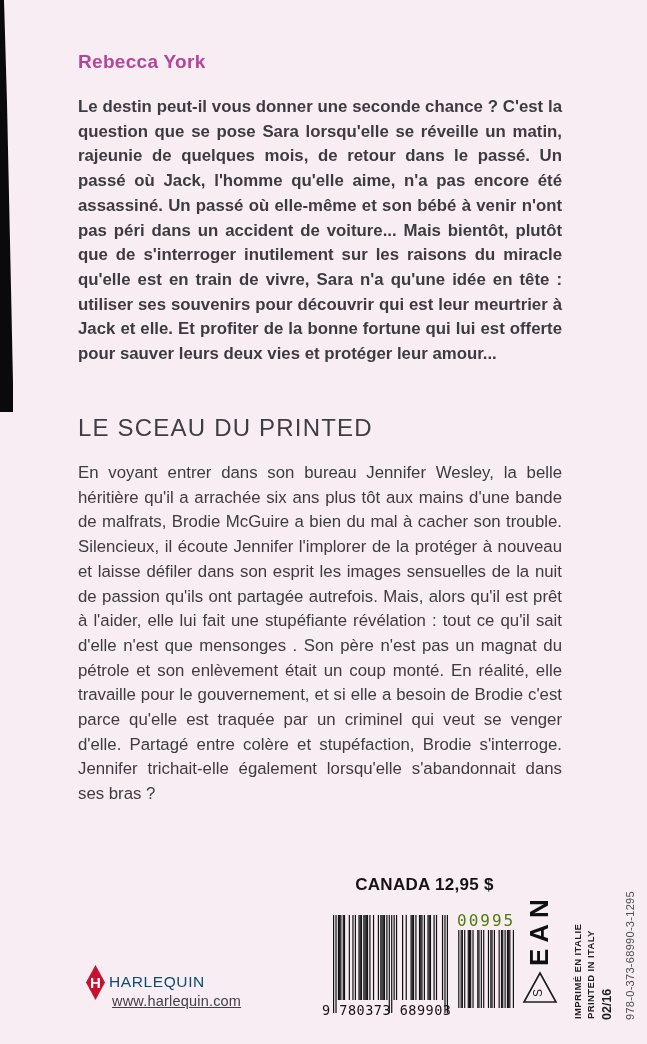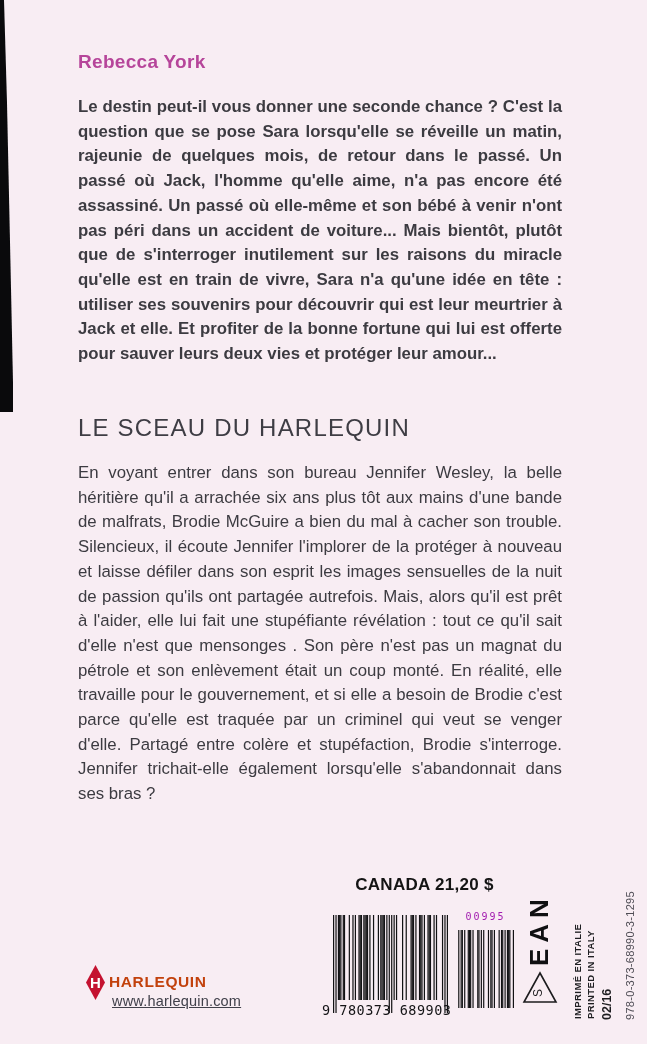--- a/index.html
+++ b/index.html
@@ -52,21 +52,21 @@
   .barcode-main{position:absolute;left:333px;top:915px;width:115px;height:100px;fill:#121214;}
   .barcode-addon{position:absolute;left:457px;top:930px;width:57px;height:78px;fill:#121214;}
   .barcode-digits{
     position:absolute;left:322px;top:1002px;width:130px;
     font-family:"DejaVu Sans Mono",monospace;
     font-size:13.5px;letter-spacing:.5px;color:#141416;white-space:pre;
   }
   .addon-digits{
     position:absolute;left:457px;top:911px;width:57px;text-align:center;
     font-family:"DejaVu Sans Mono",monospace;
-    font-size:10px;letter-spacing:2px;color:#a21caf;
+    font-size:16px;letter-spacing:2px;color:#4d7c0f;
   }
   
   .vtext{
     position:absolute;
     writing-mode:vertical-rl;
     transform:rotate(180deg);
     white-space:nowrap;
   }
   .ean-label{
     left:524px;top:890px;height:76px;
@@ -80,41 +80,41 @@
 
   
   .logo-diamond{
     position:absolute;left:86px;top:965px;width:19px;height:35px;
     display:flex;align-items:center;justify-content:center;
     clip-path:polygon(50% 0,100% 50%,50% 100%,0 50%);
     color:#fff;font-size:15px;font-weight:bold;
   }
   .publisher-name{
     position:absolute;left:109px;top:973px;
-    font-size:15.5px;font-weight:bold;letter-spacing:.6px;color:#c2410c;
+    font-size:15.5px;font-weight:normal;letter-spacing:.6px;color:#0c4a6e;
   }
   .publisher-url{
     position:absolute;left:112px;top:993px;
     font-size:14.5px;color:#40404a;letter-spacing:.2px;text-decoration:underline;
   }
 </style>
 </head>
 <body>
 
 <div class="cover" style="background: rgb(248, 237, 243);">
 
   <div class="edge-wedge"></div>
 
   <div class="author author-1" style="color: rgb(182, 69, 154);">Rebecca York</div>
   <div class="blurb blurb-1">Le destin peut-il vous donner une seconde chance ? C'est la question que se pose Sara lorsqu'elle se réveille un matin, rajeunie de quelques mois, de retour dans le passé. Un passé où Jack, l'homme qu'elle aime, n'a pas encore été assassiné. Un passé où elle-même et son bébé à venir n'ont pas péri dans un accident de voiture... Mais bientôt, plutôt que de s'interroger inutilement sur les raisons du miracle qu'elle est en train de vivre, Sara n'a qu'une idée en tête : utiliser ses souvenirs pour découvrir qui est leur meurtrier à Jack et elle. Et profiter de la bonne fortune qui lui est offerte pour sauver leurs deux vies et protéger leur amour...</div>
 
-  <div class="book-title title-2">LE SCEAU DU HARLEQUIN</div>
+  <div class="book-title title-2">LE SCEAU DU PRINTED</div>
   <div class="blurb blurb-2">En voyant entrer dans son bureau Jennifer Wesley, la belle héritière qu'il a arrachée six ans plus tôt aux mains d'une bande de malfrats, Brodie McGuire a bien du mal à cacher son trouble. Silencieux, il écoute Jennifer l'implorer de la protéger à nouveau et laisse défiler dans son esprit les images sensuelles de la nuit de passion qu'ils ont partagée autrefois. Mais, alors qu'il est prêt à l'aider, elle lui fait une stupéfiante révélation : tout ce qu'il sait d'elle n'est que mensonges . Son père n'est pas un magnat du pétrole et son enlèvement était un coup monté. En réalité, elle travaille pour le gouvernement, et si elle a besoin de Brodie c'est parce qu'elle est traquée par un criminel qui veut se venger d'elle. Partagé entre colère et stupéfaction, Brodie s'interroge. Jennifer trichait-elle également lorsqu'elle s'abandonnait dans ses bras ?</div>
 
-  <div class="price">CANADA 21,20 $</div>
+  <div class="price">CANADA 12,95 $</div>
 
   <svg class="barcode-main" id="barcode-main" viewBox="0 0 95 100" preserveAspectRatio="none">
       <rect x="0" y="0" width="1" height="98"></rect>
       <rect x="2" y="0" width="1" height="98"></rect>
       <rect x="4" y="0" width="1" height="85"></rect>
       <rect x="5" y="0" width="1" height="85"></rect>
       <rect x="6" y="0" width="1" height="85"></rect>
       <rect x="8" y="0" width="1" height="85"></rect>
       <rect x="9" y="0" width="1" height="85"></rect>
       <rect x="13" y="0" width="1" height="85"></rect>

